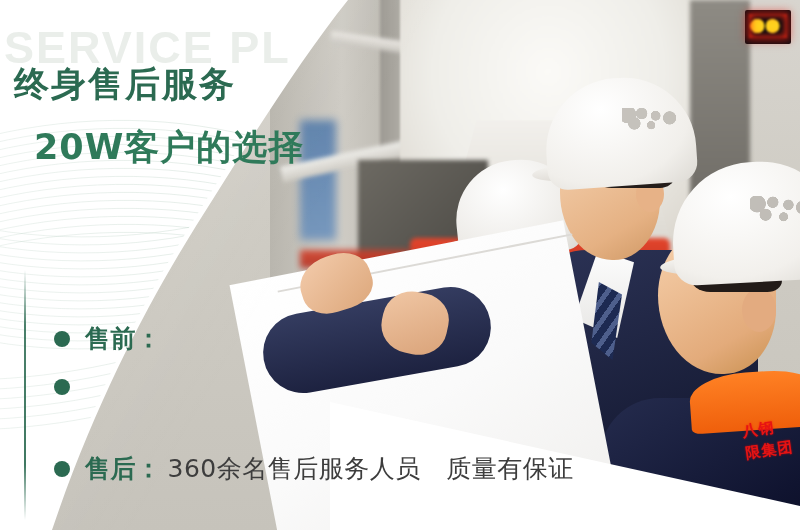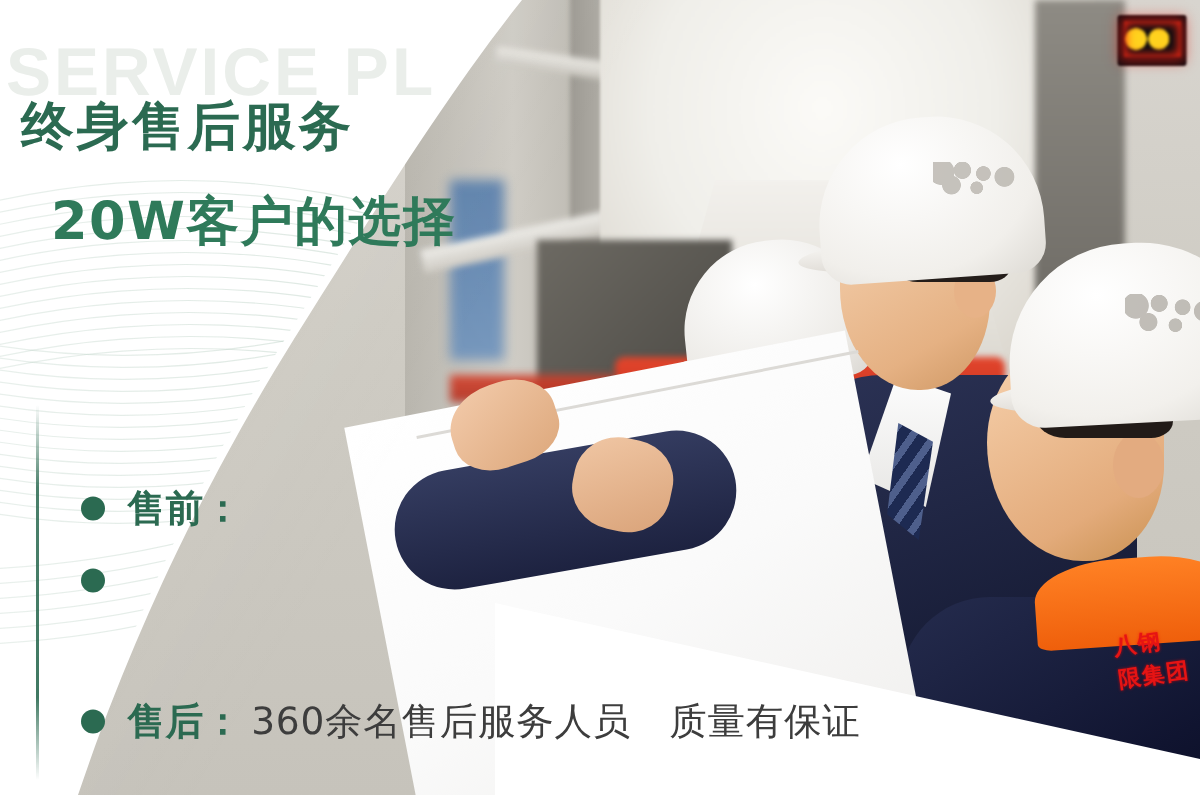--- a/index.html
+++ b/index.html
@@ -323,21 +323,21 @@
     position:absolute;left:24px;top:0;width:2px;height:250px;
     background:linear-gradient(180deg,rgba(43,106,81,0) 0%,rgba(43,106,81,.85) 22%,rgba(43,106,81,.9) 78%,rgba(43,106,81,0) 100%);
   }
   .feat-row{
     position:absolute;left:0;display:flex;align-items:center;
     white-space:nowrap;
     margin-left:37px;
   }
   .feat-row.r0{top:52px;}
   .feat-row.r1{top:117px;}
-  .feat-row.r2{top:194px;}
+  .feat-row.r2{top:182px;}
   .feat-dot{
     position:absolute;left:17px;top:50%;transform:translateY(-50%);
     width:16px;height:16px;border-radius:50%;
     background:#2b6a51;
   }
   .feat-label{
     margin-left:48px;
     font-size:25px;font-weight:700;color:#2b6a51;
     font-family:"DejaVu Sans","Liberation Sans",sans-serif;
     letter-spacing:.5px;

